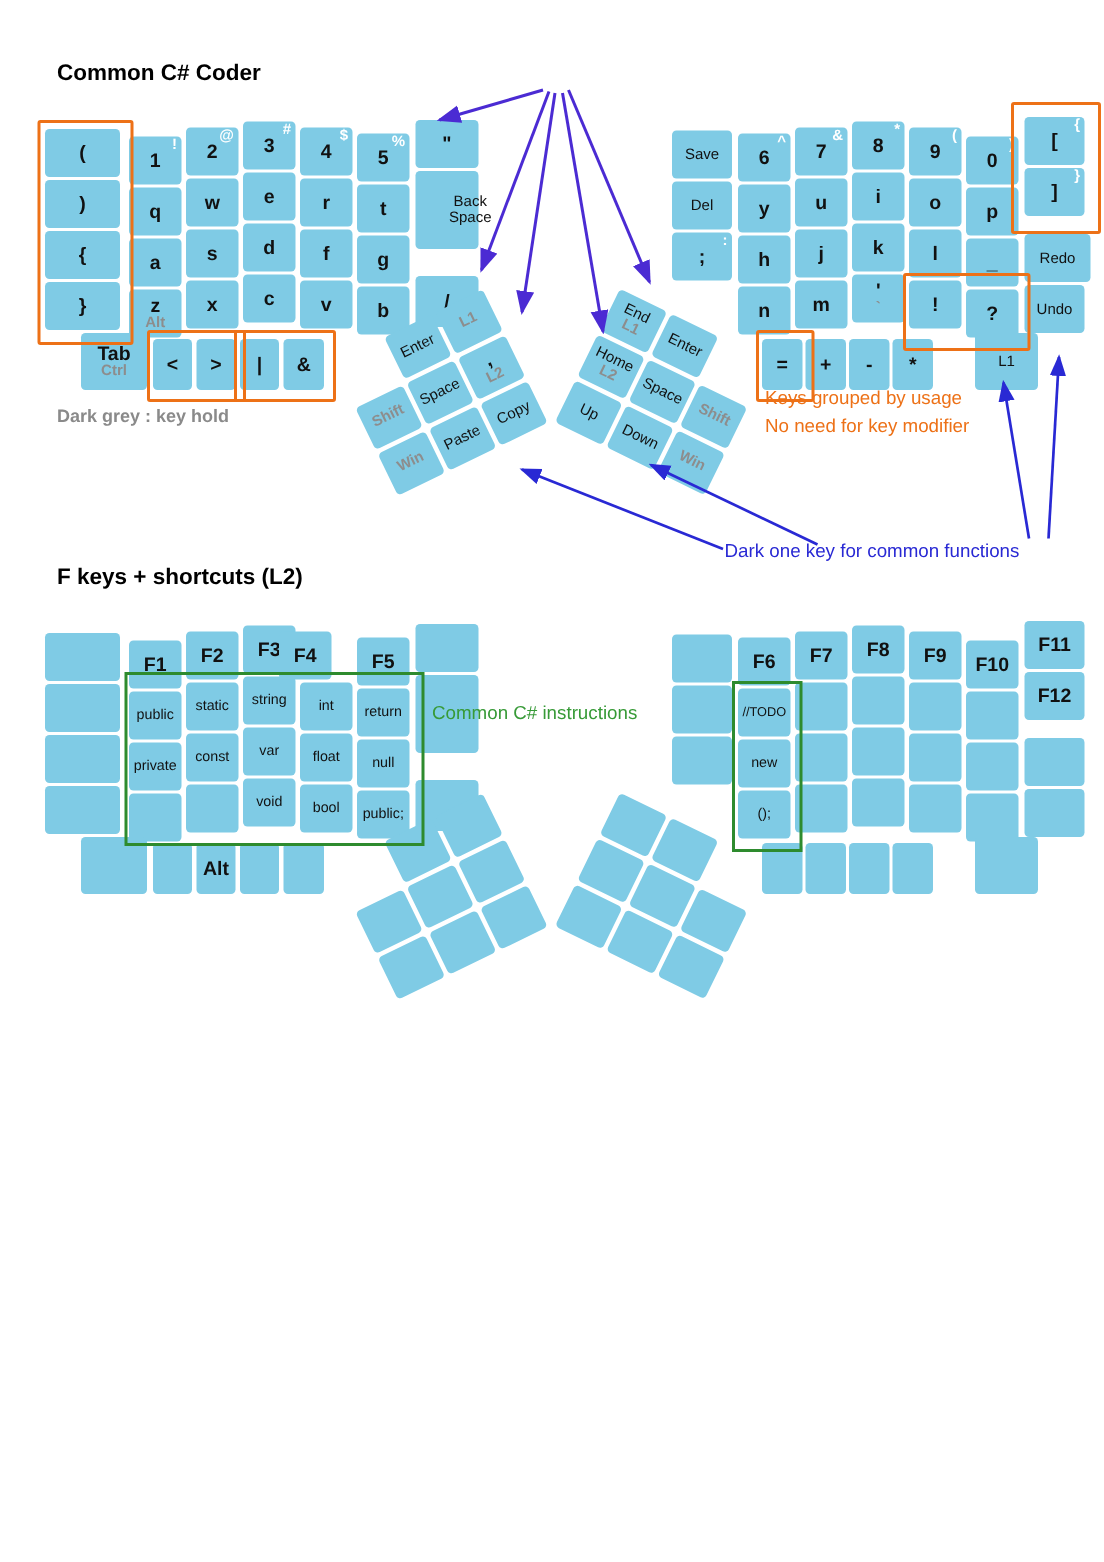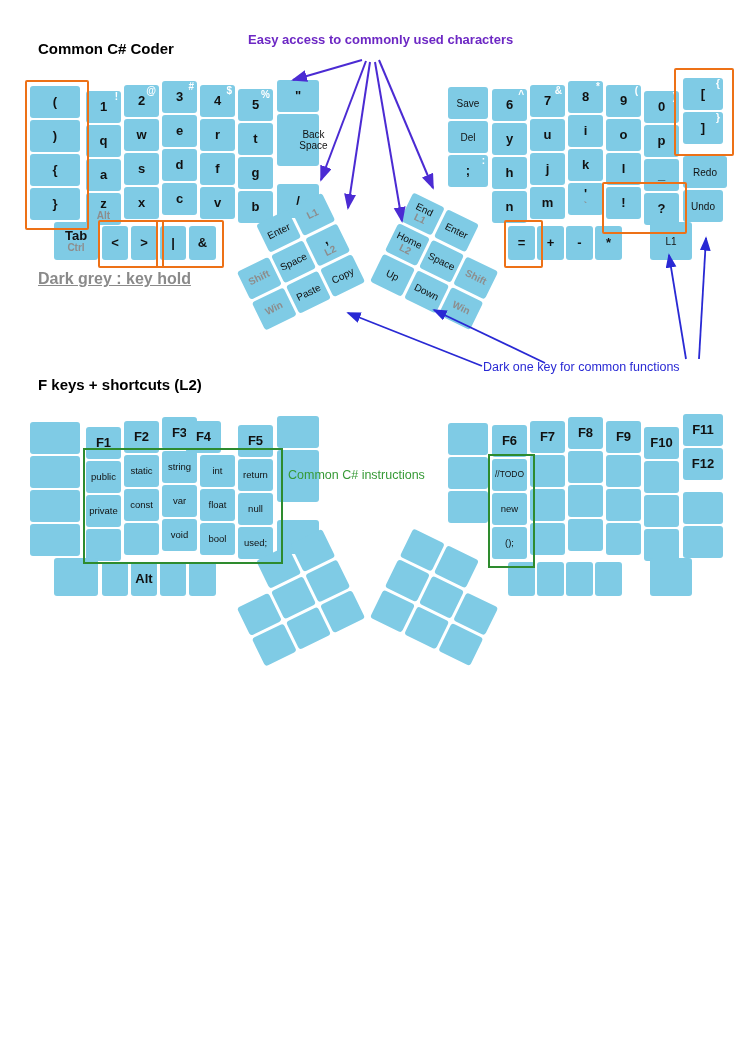--- a/index.html
+++ b/index.html
@@ -5,21 +5,21 @@
   html,body { margin:0; padding:0; background:#fff; }
   .stage {
     position:relative; width:736px; height:1041px; background:#ffffff;
     font-family:"Liberation Sans","DejaVu Sans",sans-serif; overflow:hidden;
   }
   .title { position:absolute; font-size:15px; font-weight:bold; color:#000; z-index:7; }
   #title1 { left:38px; top:40px; }
   #title2 { left:38px; top:376px; }
   .ann { position:absolute; z-index:7; white-space:nowrap; }
   #ann-easy { left:248px; top:32px; color:#6d28c4; font-weight:600; font-size:13px; }
-  #ann-hold { left:38px; top:270px; color:#8a8a8a; font-weight:bold; font-size:16px;text-decoration:underline; }
+  #ann-hold { left:38px; top:270px; color:#8a8a8a; font-weight:bold; font-size:12px; }
   #ann-orange { left:510px; top:256px; color:#ed7117; font-size:12.5px; line-height:19px; }
   #ann-blue { left:483px; top:360px; color:#2929d4; font-size:12.5px; }
   #ann-green { left:288px; top:468px; color:#379a37; font-size:12.5px; }
 
   .key {
     position:absolute; background:#7fcbe5; border-radius:3px;
     display:flex; flex-direction:column; align-items:center; justify-content:center;
     color:#111; font-weight:700; font-size:13px; line-height:1.1; text-align:center;
     z-index:1; box-sizing:border-box;
   }
@@ -36,22 +36,25 @@
   #arrows { position:absolute; left:0; top:0; z-index:6; pointer-events:none; }
 </style>
 </head>
 <body>
 
 <div class="stage">
 
   <div class="title" id="title1">Common C# Coder</div>
   <div class="title" id="title2">F keys + shortcuts (L2)</div>
 
-  <div class="ann" id="ann-easy">Easy access to commonly used characters</div>
   <div class="ann" id="ann-hold">Dark grey : key hold</div>
+  <div class="ann" id="ann-orange">
+    <div>Keys grouped by usage</div>
+    <div>No need for key modifier</div>
+  </div>
   <div class="ann" id="ann-blue">Dark one key for common functions</div>
   <div class="ann" id="ann-green">Common C# instructions</div>
 
   <div id="keys-root">
       <div class="key" style="left: 30px; top: 86px; width: 50px; height: 32px;">
         <span class="main">(</span>
       </div>
       <div class="key" style="left: 30px; top: 120px; width: 50px; height: 32px;">
         <span class="main">)</span>
       </div>
@@ -363,21 +366,21 @@
       <div class="key" style="left: 238px; top: 425px; width: 35px; height: 32px;">
         <span class="main">F5</span>
       </div>
       <div class="key kw" style="left: 238px; top: 459px; width: 35px; height: 32px;">
         <span class="main">return</span>
       </div>
       <div class="key kw" style="left: 238px; top: 493px; width: 35px; height: 32px;">
         <span class="main">null</span>
       </div>
       <div class="key kw" style="left: 238px; top: 527px; width: 35px; height: 32px;">
-        <span class="main">used;</span>
+        <span class="main">public;</span>
       </div>
       <div class="key" style="left: 277px; top: 416px; width: 42px; height: 32px;"></div>
       <div class="key" style="left: 277px; top: 450px; width: 42px; height: 52px;"></div>
       <div class="key" style="left: 277px; top: 520px; width: 42px; height: 34px;"></div>
       <div class="key" style="left: 54px; top: 558px; width: 44px; height: 38px;"></div>
       <div class="key" style="left: 102px; top: 562px; width: 26px; height: 34px;"></div>
       <div class="key" style="left: 131px; top: 562px; width: 26px; height: 34px;">
         <span class="main">Alt</span>
       </div>
       <div class="key" style="left: 160px; top: 562px; width: 26px; height: 34px;"></div>

